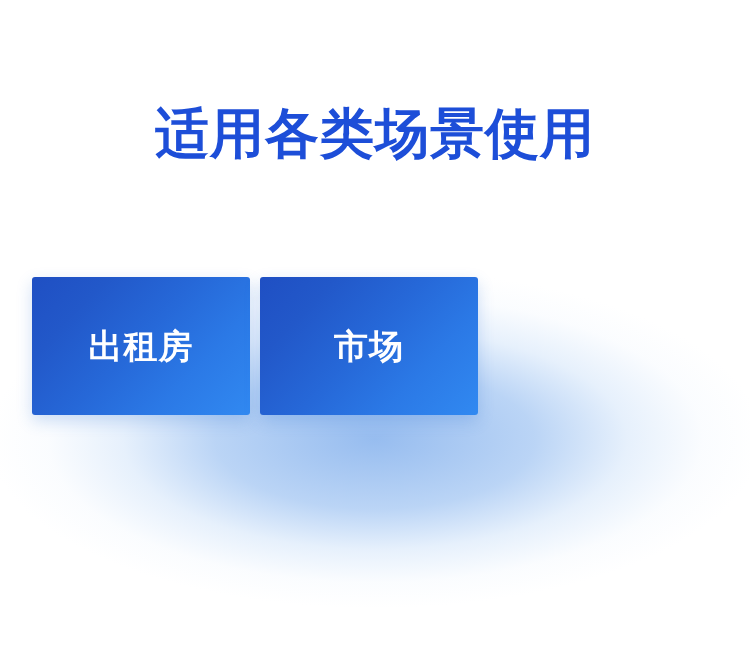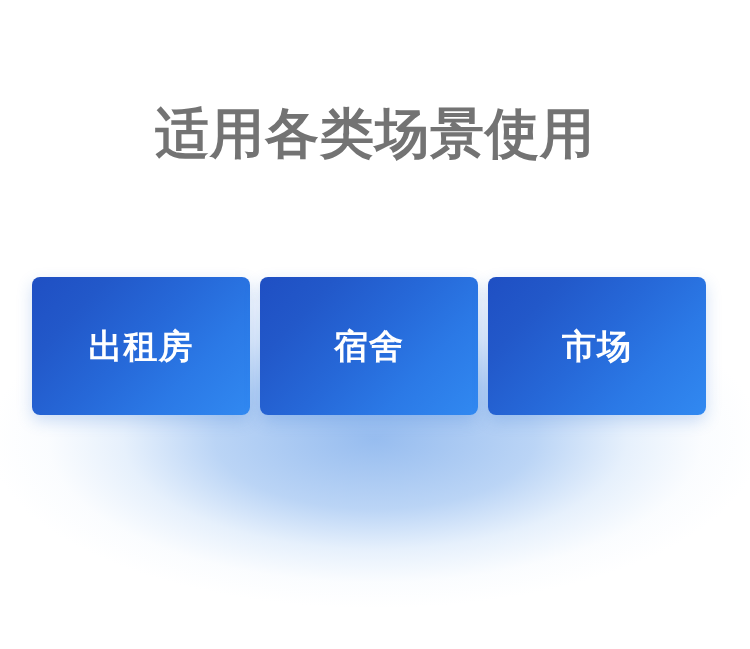--- a/index.html
+++ b/index.html
@@ -29,21 +29,21 @@
     left: 0;
     width: 750px;
     height: 250px;
     display: flex;
     align-items: center;
     justify-content: center;
   }
   .page-title {
     font-size: 54px;
     font-weight: bold;
-    color: #737373;
+    color: #1d4ed8;
     letter-spacing: 1px;
     line-height: 1;
     white-space: nowrap;
     margin-top: 16px;
   }
 
   
   .grid-glow {
     position: absolute;
     left: 0px;
@@ -68,21 +68,21 @@
     width: 674px;
     display: grid;
     grid-template-columns: repeat(3, 218px);
     grid-template-rows: repeat(2, 138px);
     column-gap: 10px;
     row-gap: 24px;
   }
 
   .scene-card {
     position: relative;
-    border-radius: 8px;
+    border-radius: 3px;
     display: flex;
     align-items: center;
     justify-content: center;
     background: linear-gradient(133deg,
         #1f4fc3 0%,
         #2258c9 22%,
         #2668d8 48%,
         #2b79e6 72%,
         #3189f1 100%);
     box-shadow: 0 6px 16px rgba(40,110,210,0.22);
@@ -110,23 +110,20 @@
   <div class="grid-glow"></div>
 
   <div class="card-grid">
 
     <div class="scene-card">
       <span class="card-label">出租房</span>
     </div>
 
 
 
-    <div class="scene-card">
-      <span class="card-label">宿舍</span>
-    </div>
 
 
     <div class="scene-card">
       <span class="card-label">市场</span>
     </div>
 
   </div>
 </div>
 
 </body></html>

